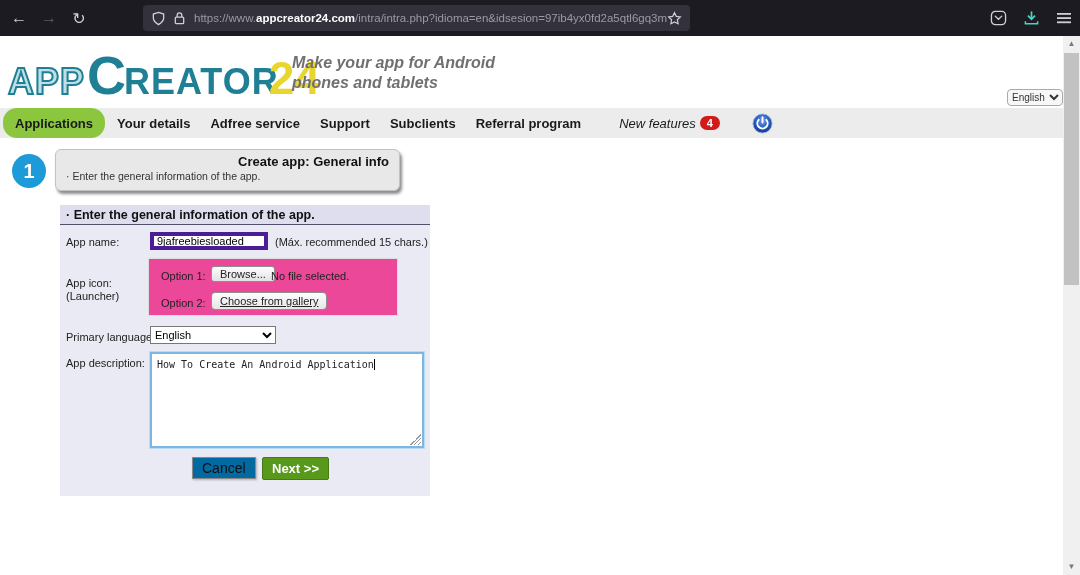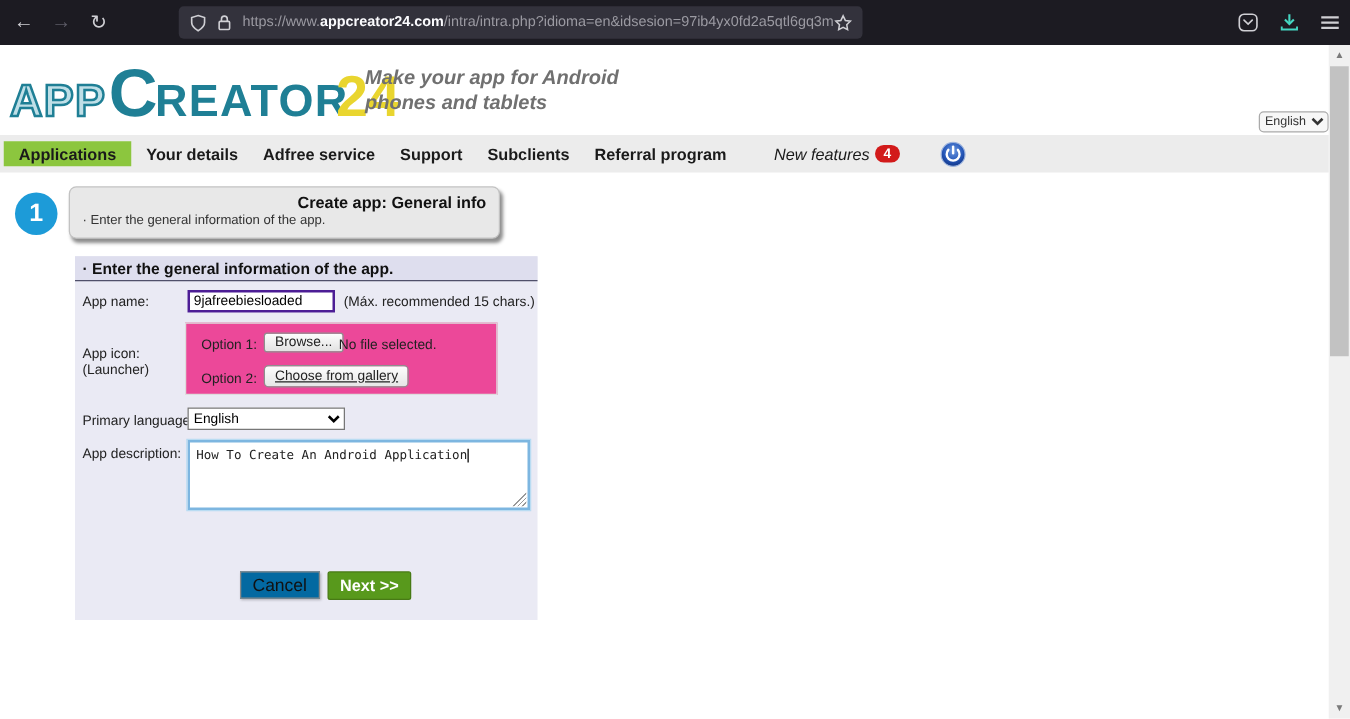--- a/index.html
+++ b/index.html
@@ -37,21 +37,21 @@
   .tagline { position:absolute; left:292px; top:17px; font-size:16px; font-weight:bold;
              font-style:italic; color:#707070; line-height:20px; }
   .lang-select-wrap { position:absolute; left:1007px; top:51px; }
   .lang-select { width:56px; height:17px; font-size:10px; color:#333;
                  border:1px solid #aaa; border-radius:4px; background:#f7f7f7; }
 
   
   .sitenav { position:absolute; left:0; top:72px; width:1063px; height:30px;
              background:#ececec; display:flex; align-items:center; }
   .nav-item { font-size:13px; font-weight:bold; color:#1a1a1a; padding:0 10px;
-              height:20px; display:flex; align-items:center; cursor:pointer; }
+              height:30px; display:flex; align-items:center; cursor:pointer;border-radius:14px; }
   .nav-item.active { background:#8cc63e; padding:0 12px; }
   .nav-item.newfeat { font-weight:normal; font-style:italic; margin-left:18px; }
   .badge { background:#d21a1a; color:#fff; font-size:11px; font-weight:bold;
            border-radius:9px; padding:1px 7px; margin-left:4px; font-style:normal; }
   .power-wrap { margin-left:22px; cursor:pointer; display:flex; align-items:center; }
 
   
   .step-circle { position:absolute; left:12px; top:118px; width:34px; height:34px;
                  border-radius:50%; background:#1d9bd8; color:#fff; font-size:20px;
                  font-weight:bold; display:flex; align-items:center; justify-content:center; }
@@ -61,32 +61,32 @@
   .step-title { font-size:13px; font-weight:bold; color:#111;text-align:right; }
   .step-sub { font-size:10.5px; color:#333; margin-top:1px; }
 
   
   .panel { position:absolute; left:60px; top:169px; width:370px; height:291px;
            background:#eaeaf4; }
   .panel-header { height:20px; background:#dedeee; border-bottom:1px solid #50506a;
                   font-size:12.5px; font-weight:bold; color:#111; padding:3px 0 0 6px; }
   .flabel { position:absolute; font-size:11px; color:#222; }
   .appname-input { position:absolute; left:90px; top:27px; width:118px; height:18px;
-                   border:2px solid #4c1d95; font-size:11px; padding:0 3px; background:#fff; }
+                   border:4px solid #4c1d95; font-size:11px; padding:0 3px; background:#fff; }
   .hint { position:absolute; left:215px; top:31px; font-size:11px; color:#222; }
   .icon-box { position:absolute; left:88px; top:53px; width:250px; height:58px;
               background:#ec4899; border:1px solid #ddd; }
   .opt-row { position:absolute; font-size:11px; color:#222; }
   .btn-browse { font-size:11px; color:#222; background:linear-gradient(#fdfdfd,#e2e2e2);
                 border:1px solid #8f8f8f; border-radius:3px; padding:1px 8px; cursor:pointer; }
   .btn-gallery { font-size:11px; color:#222; background:linear-gradient(#fdfdfd,#e6e6e6);
                  border:1px solid #8f8f8f; border-radius:4px; padding:2px 8px; cursor:pointer;text-decoration:underline; }
   .lang2-select { position:absolute; left:90px; top:121px; width:126px; height:18px;
                   font-size:11px; border:1px solid #777; background:#fff; }
-  .desc-area { position:absolute; left:90px; top:147px; width:274px; height:56px;
+  .desc-area { position:absolute; left:90px; top:147px; width:274px; height:96px;
                background:#fff; border:2px solid #7db6e0; outline:1px solid #b9dcf2;
                font-family:"DejaVu Sans Mono", monospace; font-size:10px; color:#222;
                padding:4px 5px; line-height:13px; cursor:text; }
   .caret { display:inline-block; width:1px; height:11px; background:#000;
            vertical-align:text-bottom; }
   .resize-grip { position:absolute; right:1px; bottom:1px; width:11px; height:11px;
     background:
       linear-gradient(135deg, transparent 50%, #999 50%, #999 56%, transparent 56%,
       transparent 66%, #999 66%, #999 72%, transparent 72%,
       transparent 82%, #999 82%, #999 88%, transparent 88%); }

